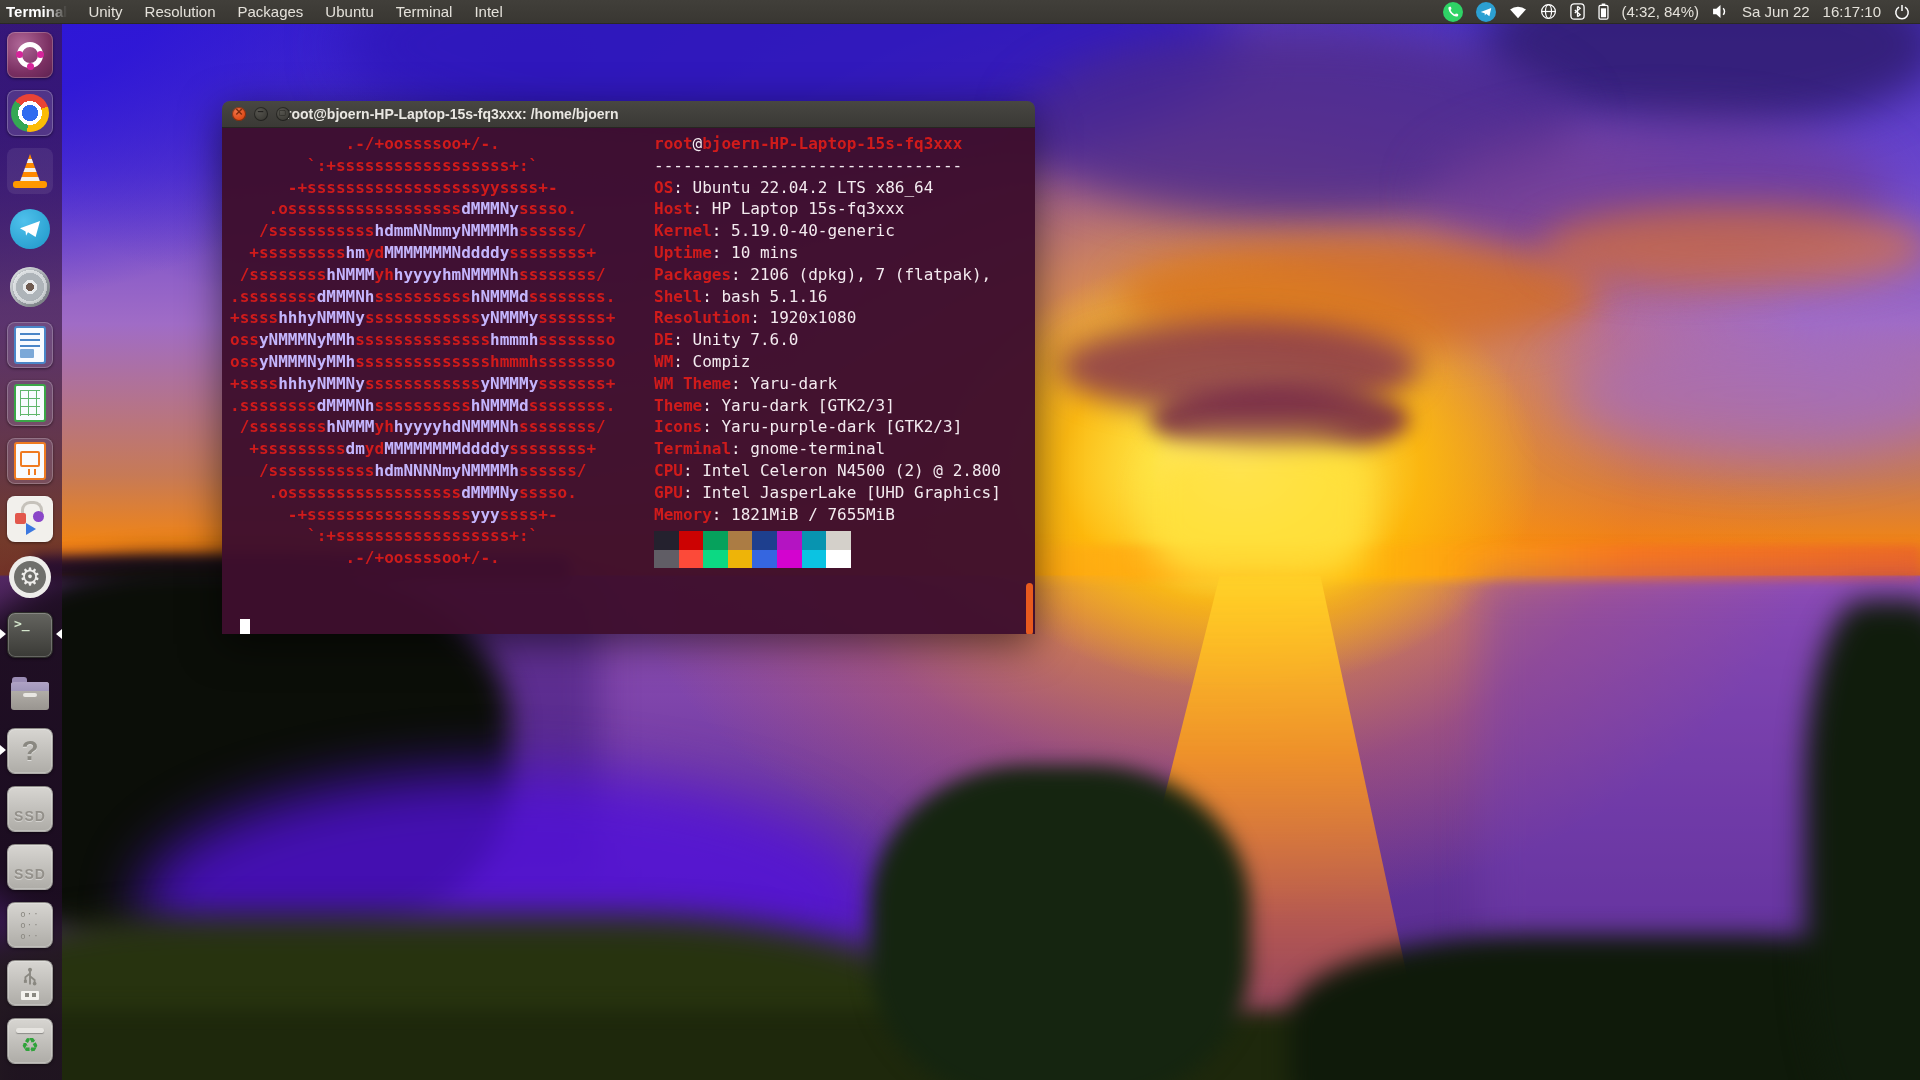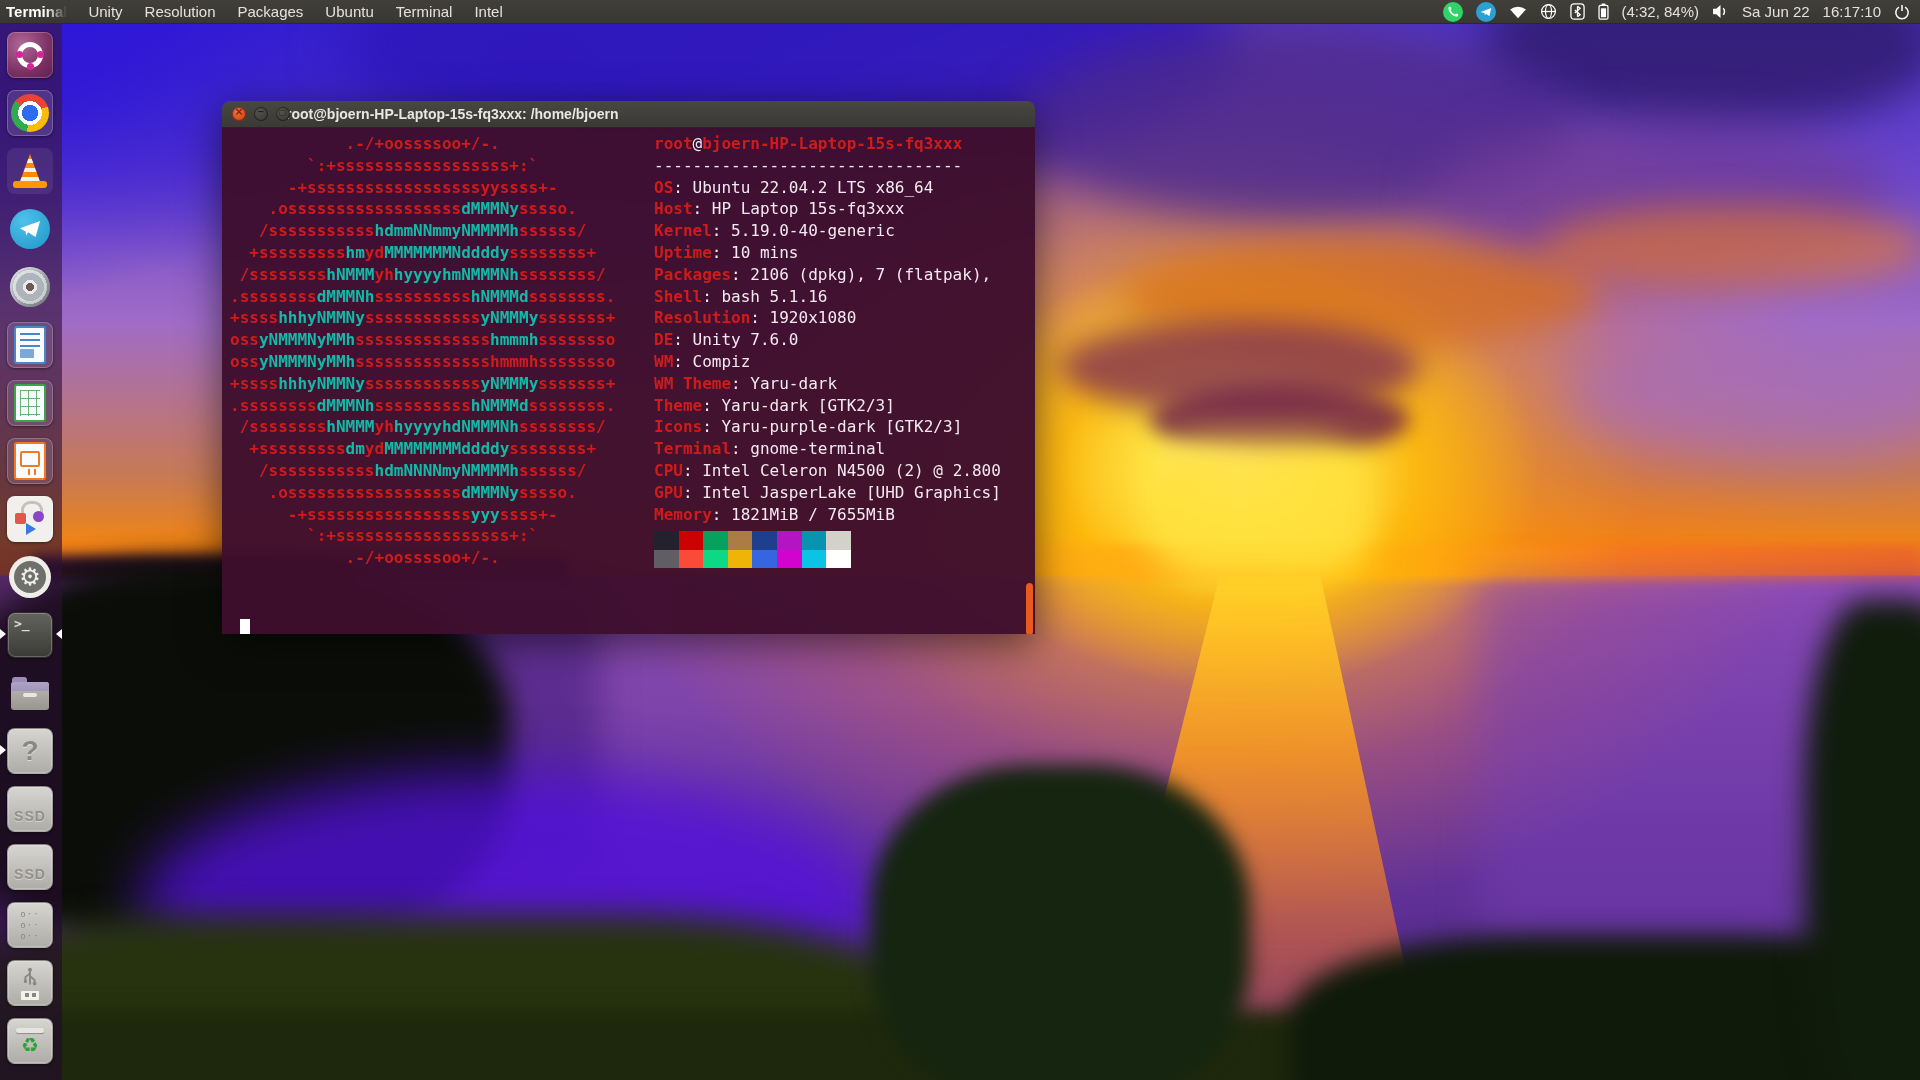--- a/index.html
+++ b/index.html
@@ -165,21 +165,21 @@
   .btn-min { left:32px; } .btn-max { left:54px; }
   .btn-min::after { content:"–"; position:absolute; left:3.6px; top:-2.4px; color:#23221f; font:bold 11px "Liberation Sans",sans-serif; }
   .btn-max::after { content:"▢"; position:absolute; left:2.8px; top:0.6px; color:#23221f; font:8px "DejaVu Sans",sans-serif; }
   #window-title { margin-left:64px; color:#e9e7e2; font:bold 14px "Liberation Sans",sans-serif; white-space:nowrap; }
 
   #term-body { position:relative; height:506px; background:rgba(62,14,45,0.97); overflow:hidden; }
   .mono { font-family:"DejaVu Sans Mono",monospace; font-size:16px; line-height:21.8px; white-space:pre; }
   #neofetch-art { position:absolute; left:8px; top:5px; }
   #neofetch-info { position:absolute; left:432px; top:5px; }
   .c1 { color:#d01b1b; font-weight:bold; }
-  .c2 { color:#14b8a6; font-weight:bold; }
+  .c2 { color:#c4b5fd; font-weight:bold; }
   .cw { color:#f3eaef; }
   #palette { position:absolute; left:432px; top:403px; }
   .pal-row { display:flex; }
   .pal-block { width:24.6px; height:18.5px; }
   #prompt-line { position:absolute; left:8px; top:489px; }
   #cursor { display:inline-block; width:9.6px; height:18px; background:#fff; vertical-align:text-bottom; margin-left:10px; }
   #scrollbar { position:absolute; right:2px; top:455px; width:7px; height:52px; background:#e85a1e; border-radius:4px; }
 </style>
 </head>
 <body>

